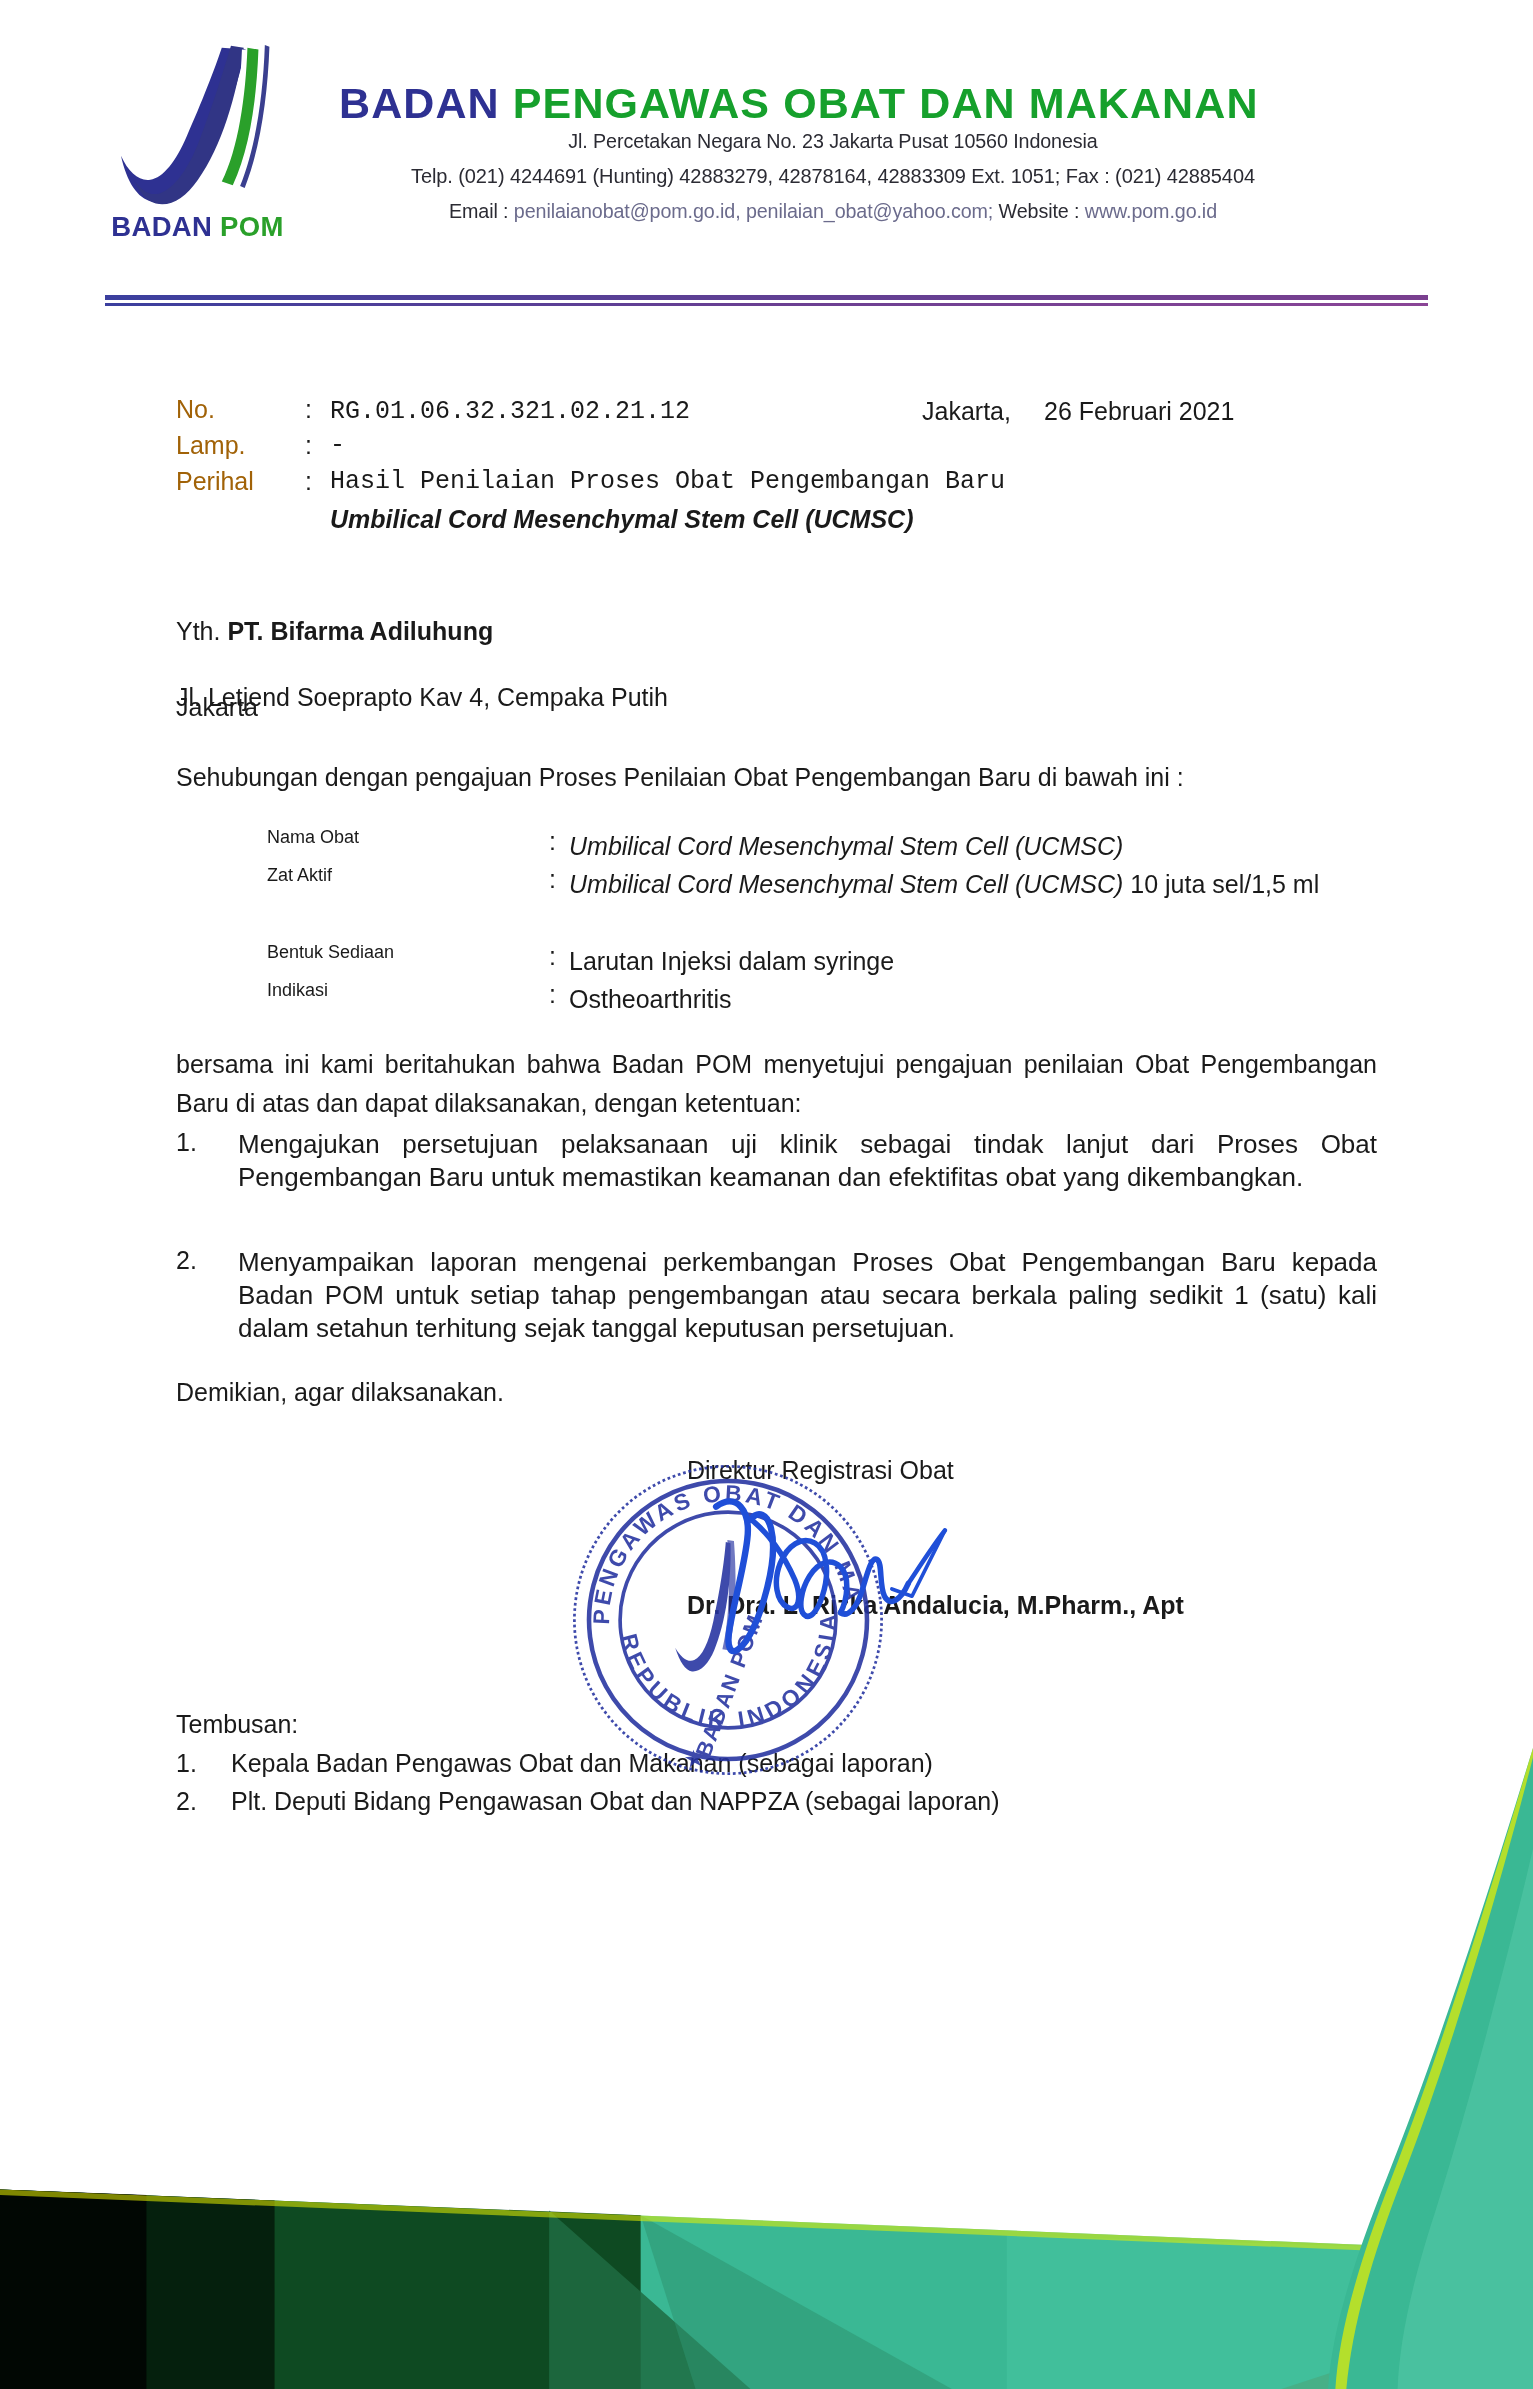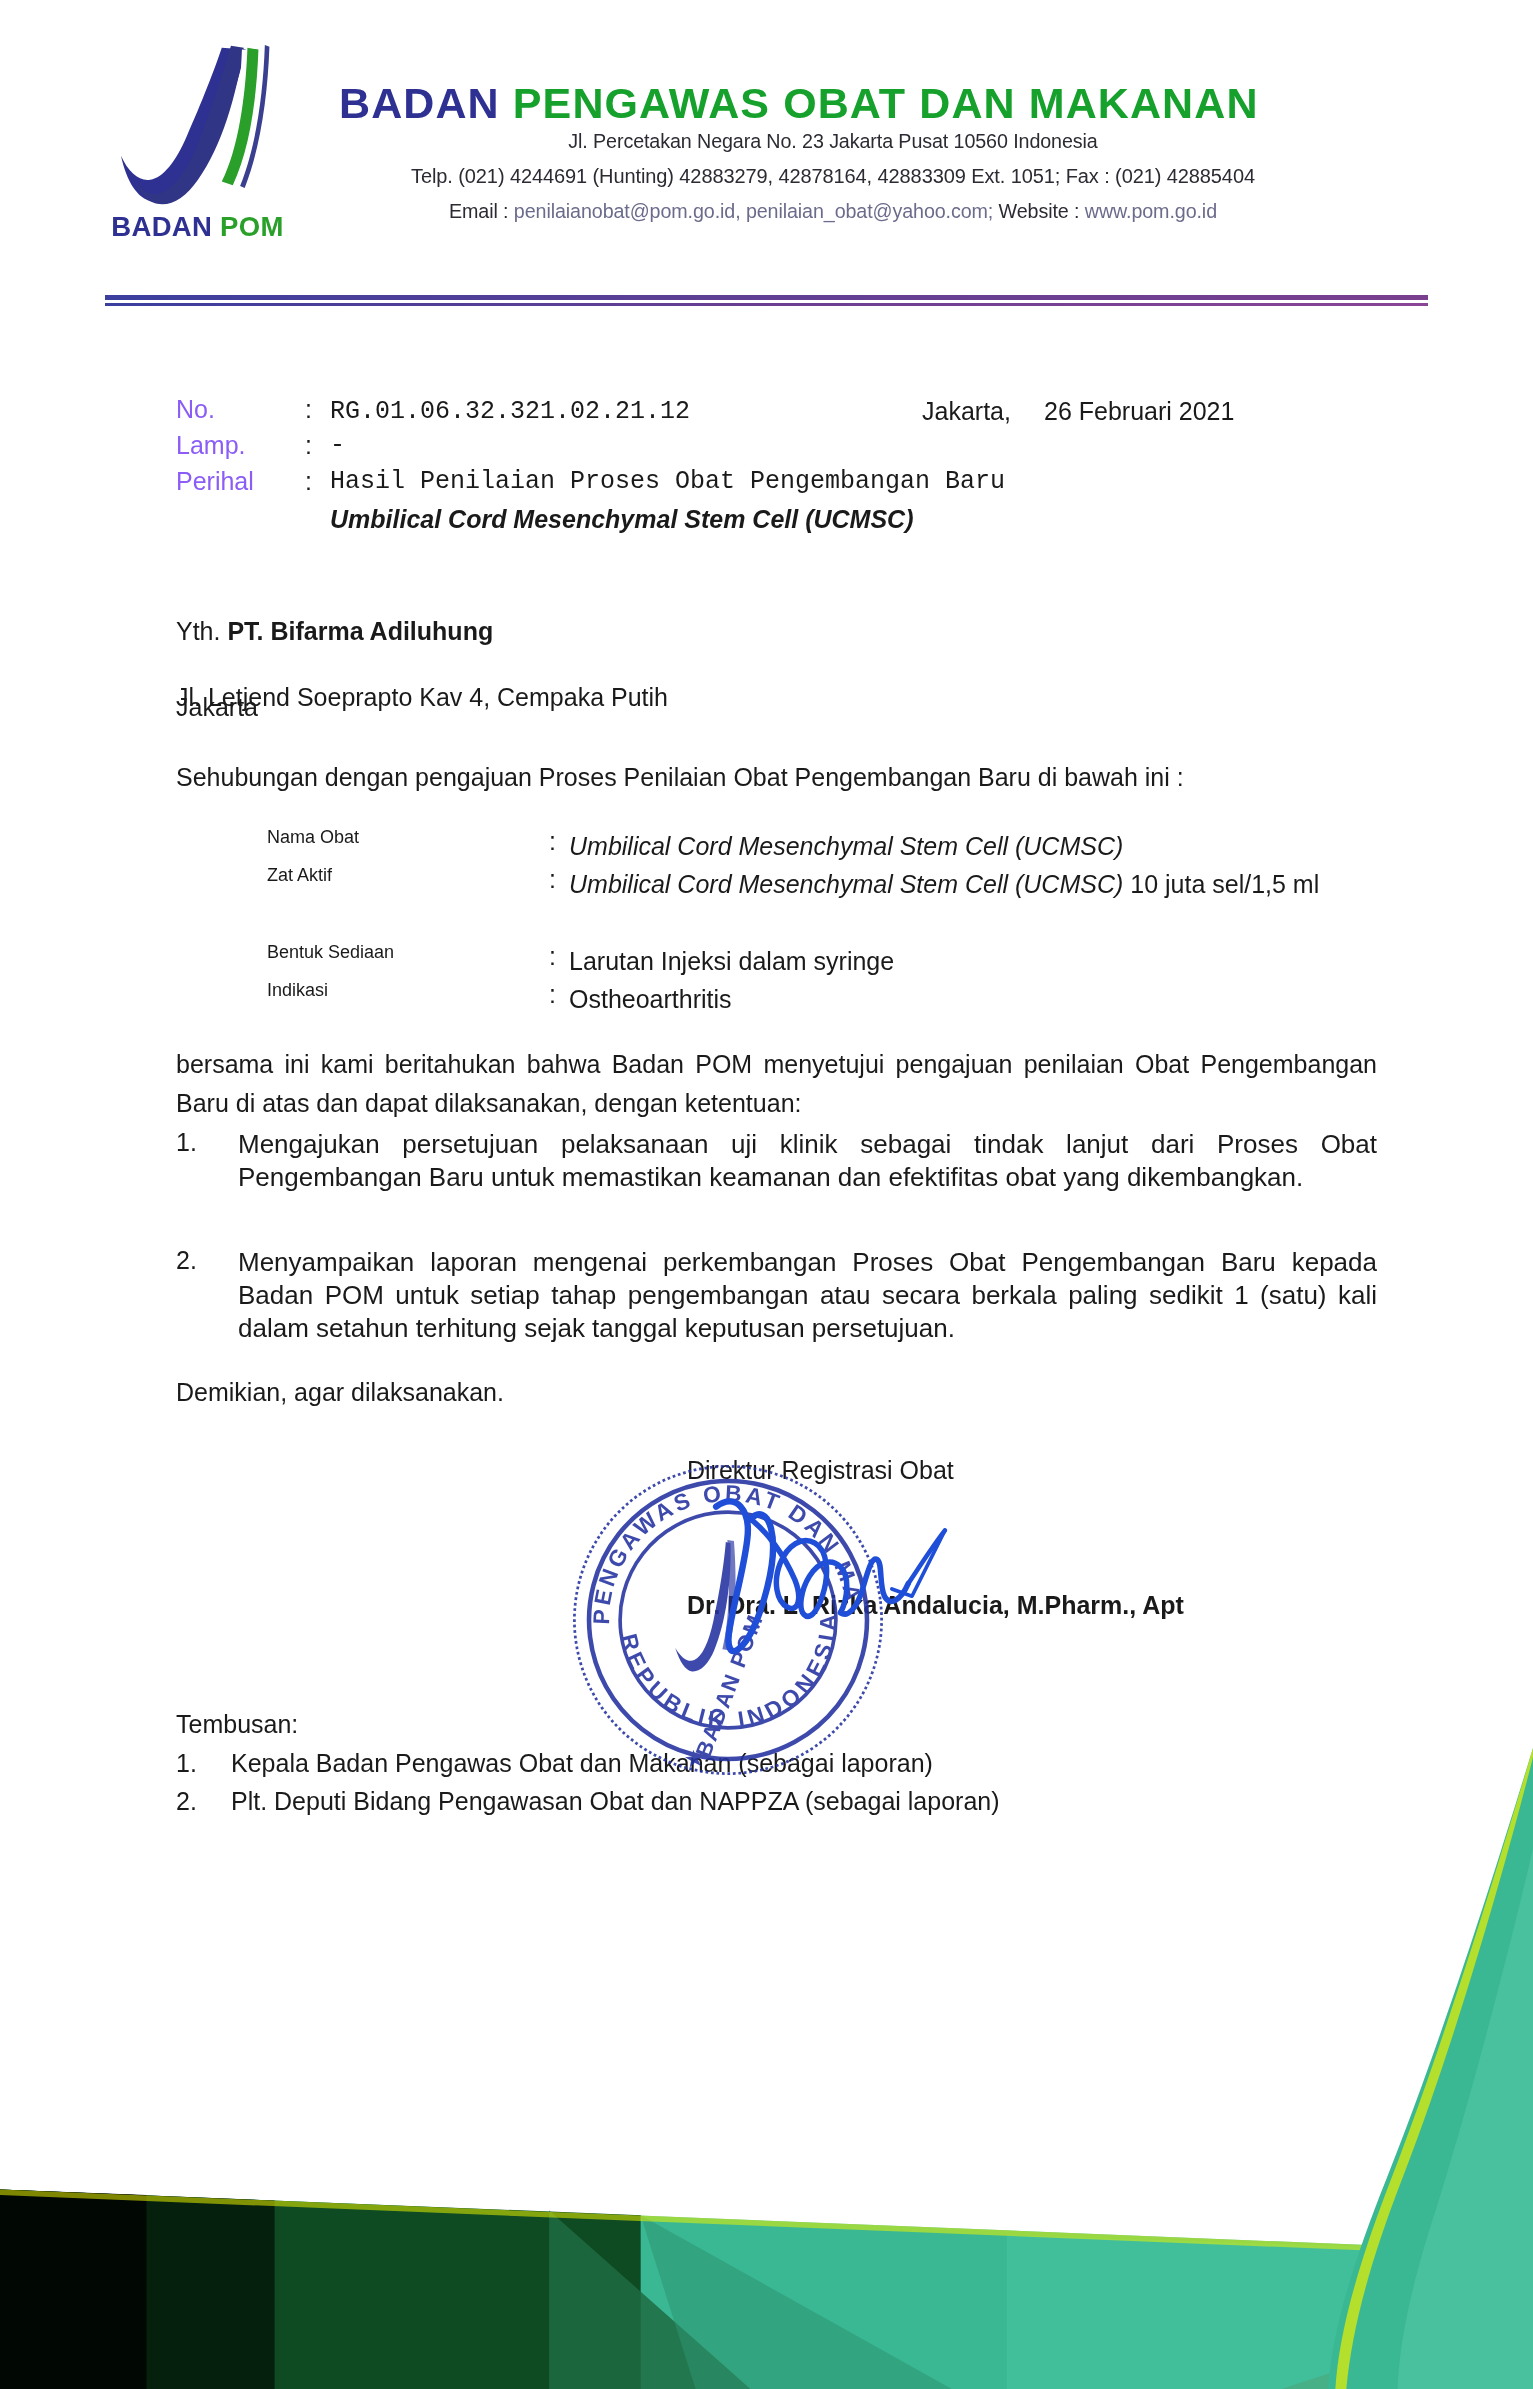--- a/index.html
+++ b/index.html
@@ -123,21 +123,21 @@
   .body-text {
     position: absolute;
     left: 0;
     top: 0;
     width: 1533px;
   }
   .abs { position: absolute; }
 
   .meta-label {
     font-size: 25px;
-    color: #8b5cf6;
+    color: #a16207;
   }
   .meta-colon {
     font-size: 25px;
   }
   .meta-value {
     font-size: 25px;
     font-family: Liberation Mono, monospace;
   }
   .meta-value-bi {
     font-size: 25px;

